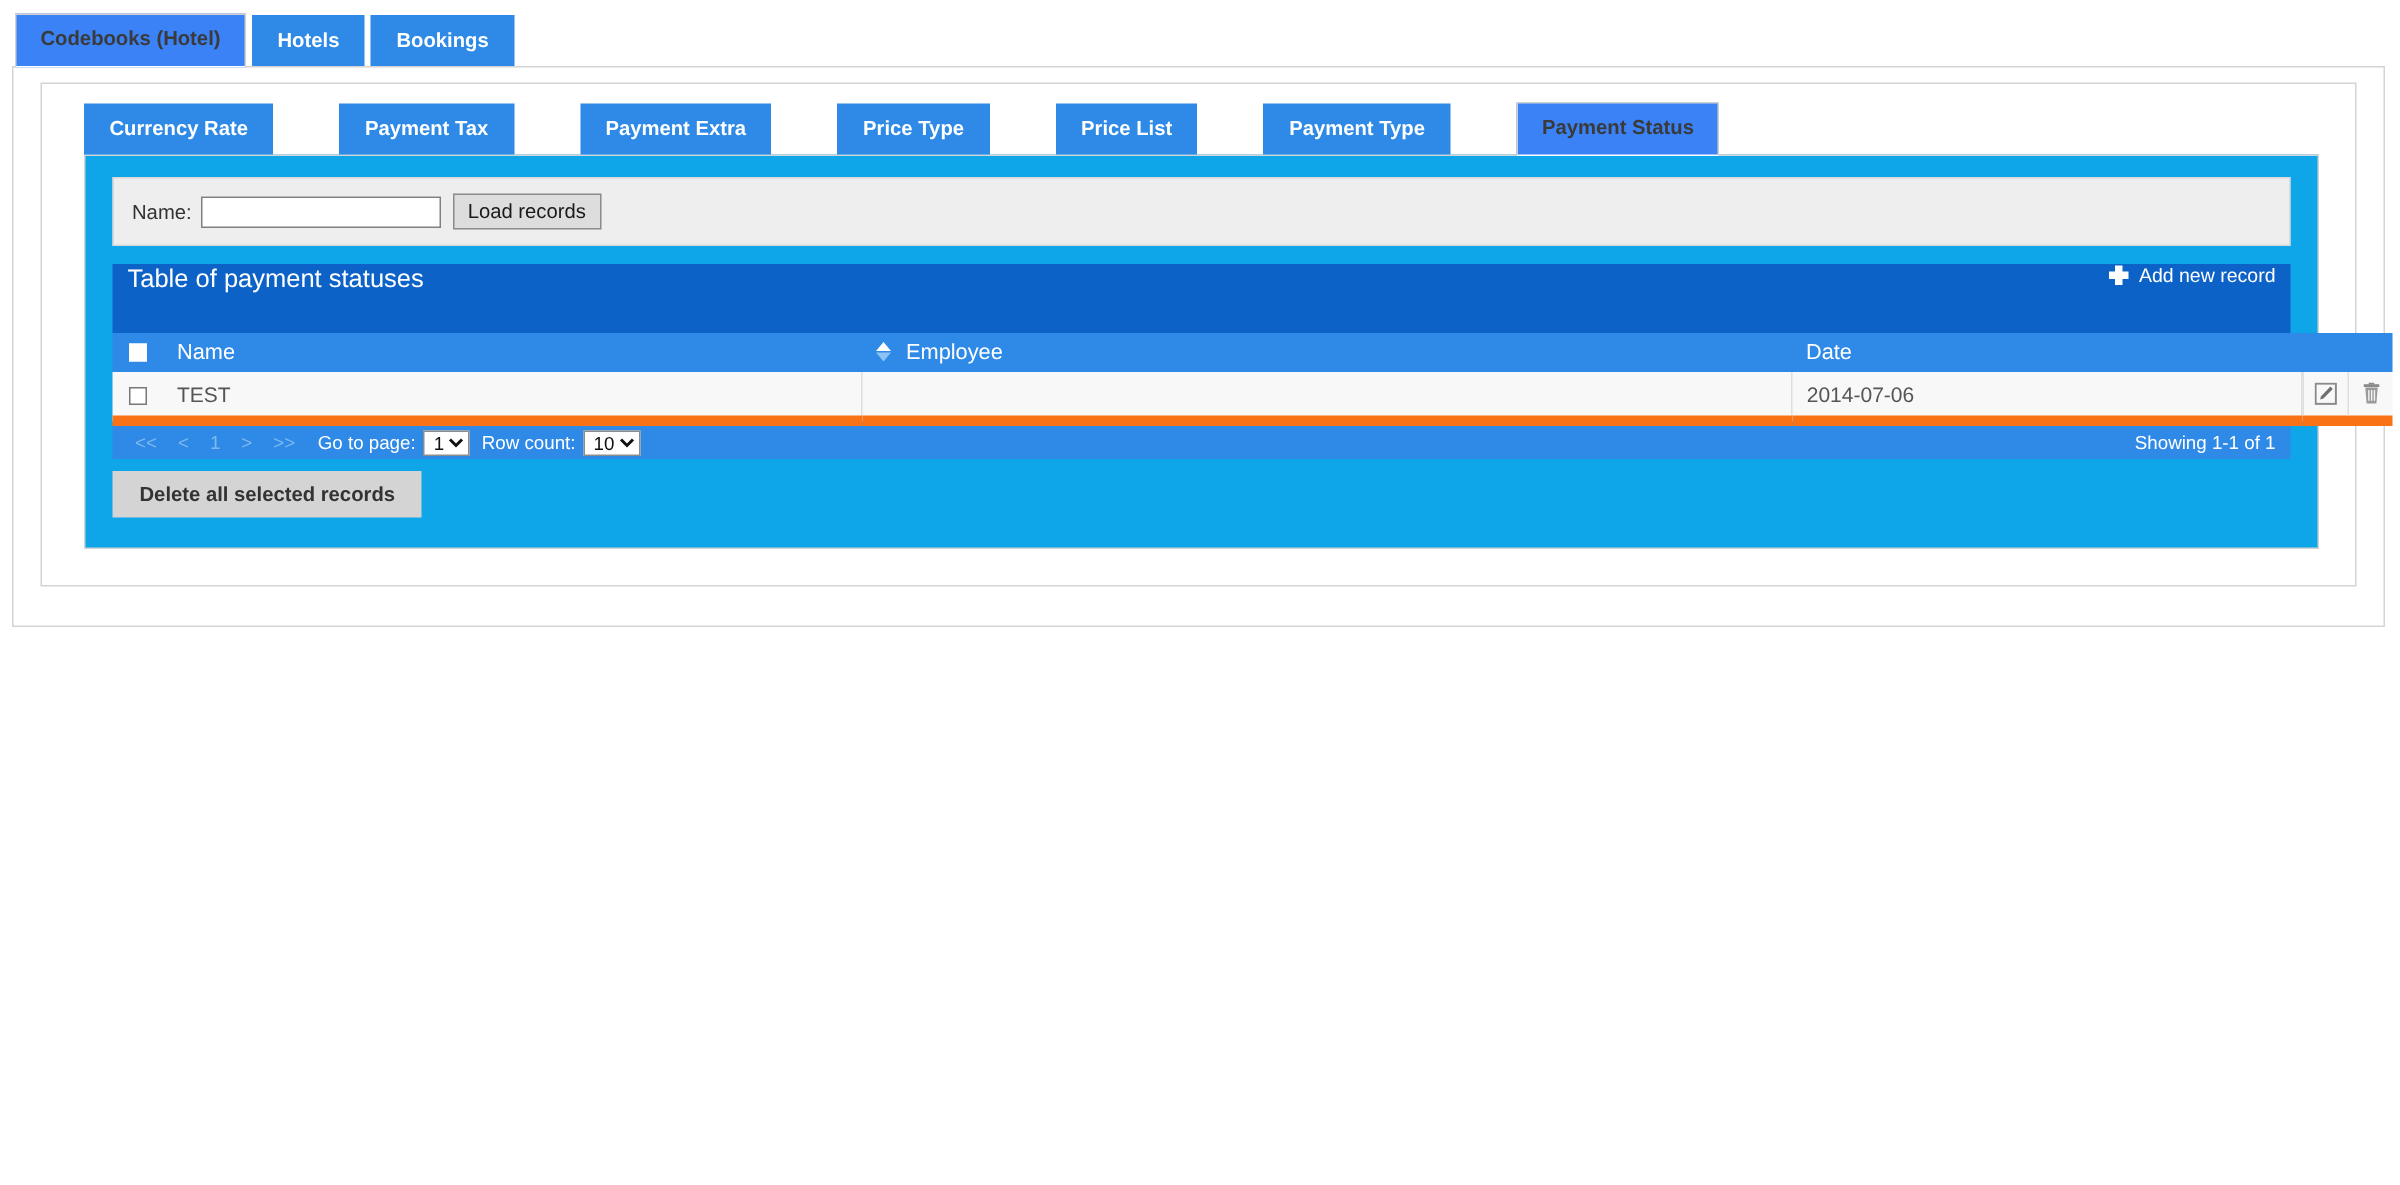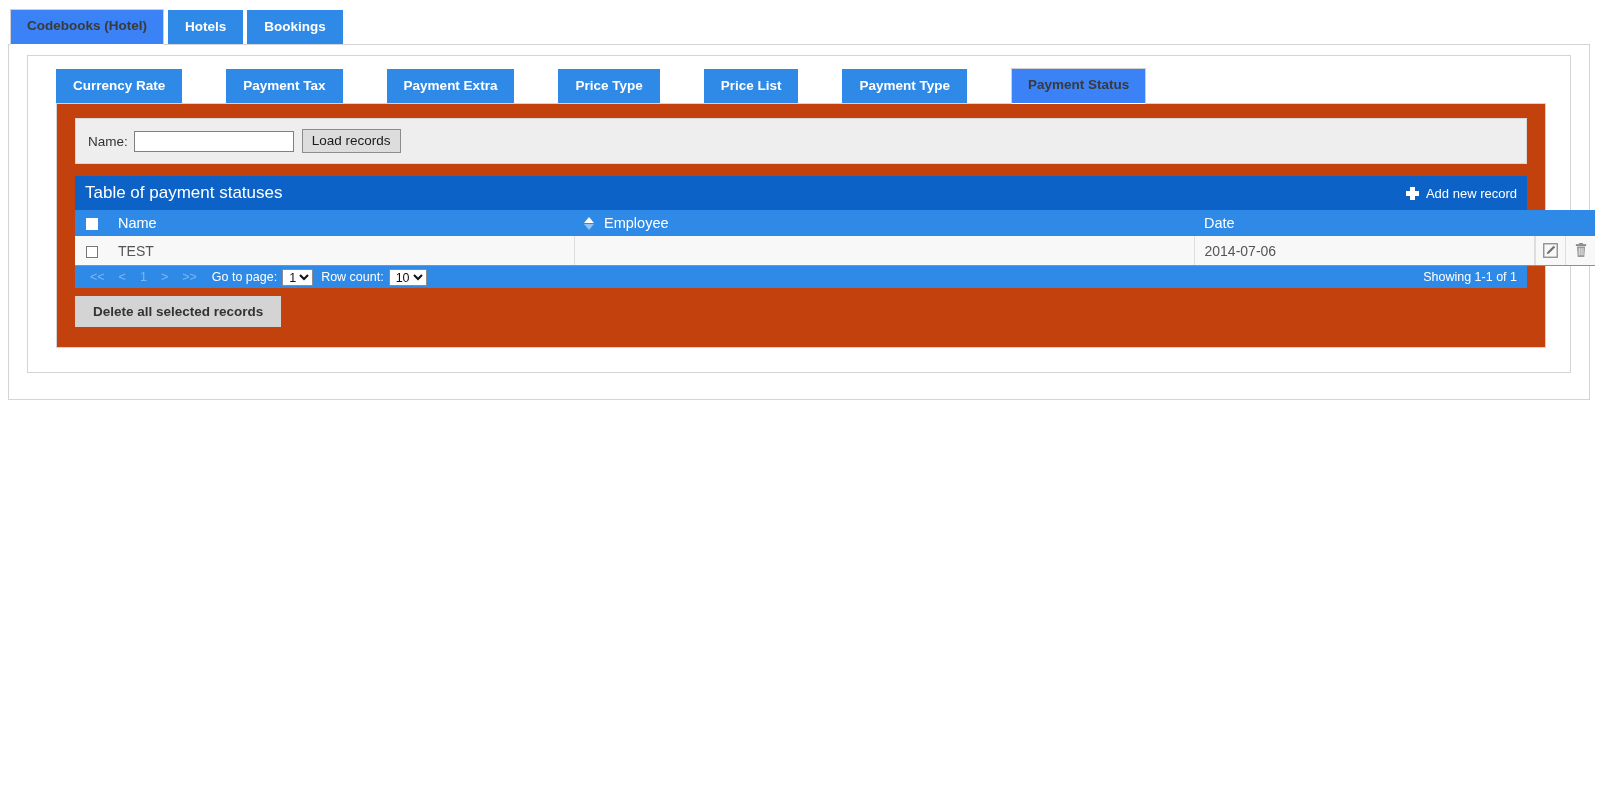--- a/index.html
+++ b/index.html
@@ -61,21 +61,21 @@
     margin: 0 18px 0 18px;
     background: #ffffff;
     padding: 10px 0 24px 0;
   }
 
   
   #level3-tabs { padding-left: 28px; padding-top: 2px; gap: 44px; }
   #level3-panel {
     border: 1px solid #d4d4d4;
     margin: 0 24px 0 28px;
-    background: #c2410c;
+    background: #0ea5e9;
     padding: 14px 18px 20px 18px;
   }
 
   
   .filter-bar {
     background: #eeeeee;
     border: 1px solid #d8d8d8;
     padding: 10px 12px;
     display: flex;
     align-items: center;
@@ -106,23 +106,23 @@
     margin-left: 8px;
     cursor: pointer;
     line-height: 16px;
   }
 
   
   .table-block { margin-top: 12px; }
 
   .table-title-bar {
     background: #0c62c6;
-    height: 34px;
-    display: flex;
-    align-items: center;
+    height: 46px;
+    display: flex;
+    align-items: flex-start;
     justify-content: space-between;
     padding: 0 8px 0 10px;
   }
   .table-title {
     color: #ffffff;
     font-size: 17px;
     line-height: 20px;
     font-weight: normal;
   }
   .add-record {
@@ -168,21 +168,21 @@
   table.grid th.col-date { width: 340px; }
   table.grid th.col-act  { width: 61px; }
 
   table.grid td {
     background: #f8f8f8;
     height: 22px;
     font-size: 14px;
     color: #555555;
     padding: 0 0 0 10px;
     border-right: 1px solid #dedede;
-    border-bottom: 1px solid #f97316;
+    border-bottom: 7px solid #f97316;
     vertical-align: middle;
   }
   table.grid td.col-check { padding-left: 11px; border-right: none; }
   table.grid td.col-act { border-right: none; padding: 0; }
 
   .chk {
     -webkit-appearance: none;
     appearance: none;
     width: 12px; height: 12px;
     border: 1px solid #777777;

